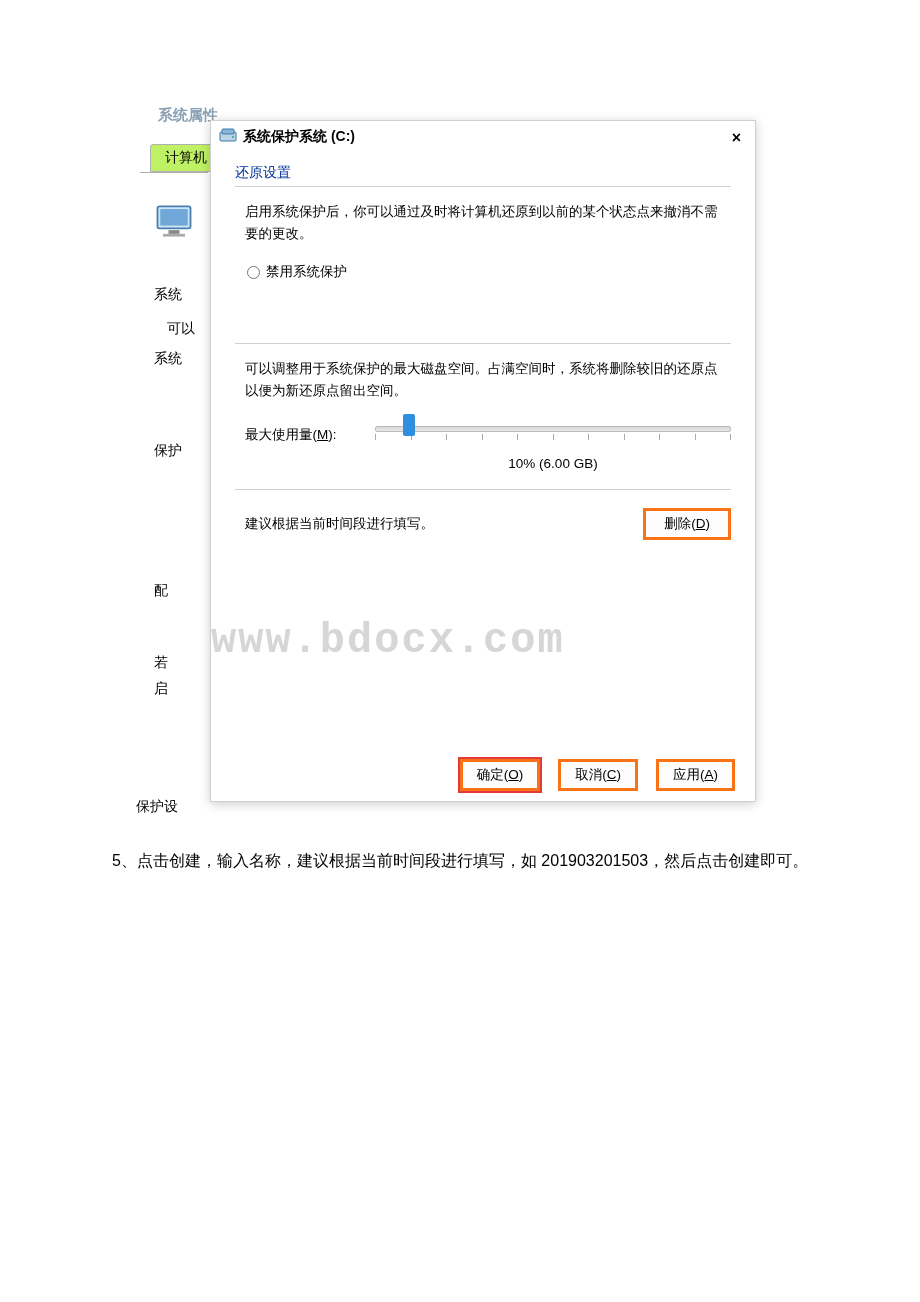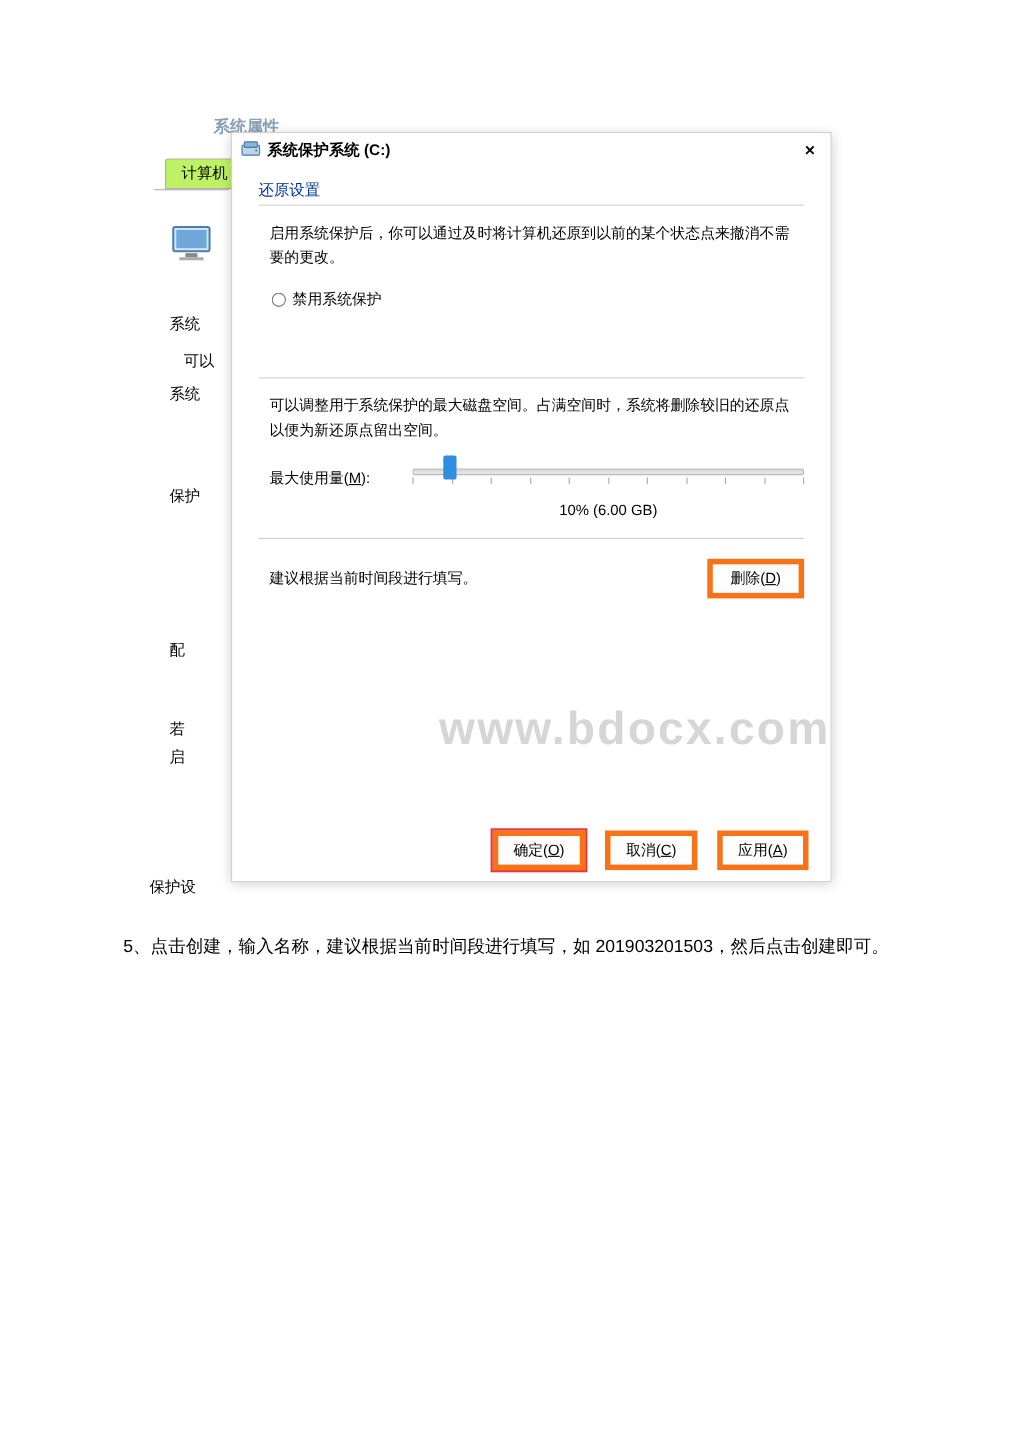--- a/index.html
+++ b/index.html
@@ -22,21 +22,20 @@
     position: relative;
     width: 614px;
   }
   .back-title {
     color: #8aa0b4;
     font-size: 15px;
     font-weight: bold;
     position: absolute;
     left: 18px;
     top: -2px;
-    margin-left: 36px;
   }
   .back-body {
     position: absolute;
     left: 0;
     top: 16px;
     width: 68px;
     color: #000;
   }
   .back-tab {
     border: 1px solid #b0b0b0;
@@ -216,46 +215,46 @@
   .slider-value-row {
     text-align: center;
     font-size: 13.5px;
     margin-left: 140px;
     margin-bottom: 18px;
   }
   .watermark {
     position: absolute;
     left: 0;
     right: 0;
-    top: 517px;
-    text-align: right;
+    top: 496px;
+    text-align: left;
     font-size: 42px;
     font-weight: bold;
     color: #d6d6d6;
     letter-spacing: 2px;
     pointer-events: none;
-    font-family: Liberation Sans, sans-serif;
+    font-family: Liberation Mono, monospace;
   }
   .delete-row {
     display: flex;
     align-items: center;
     padding-left: 10px;
     margin-top: 18px;
     margin-bottom: 30px;
   }
   .delete-label {
     flex: 1;
     font-size: 13.5px;
   }
   .win-button {
     min-width: 88px;
     padding: 4px 14px;
     font-size: 13.5px;
     background: #fdfdfd;
-    border: 5px solid #f97316;
+    border: 3px solid #f97316;
     cursor: pointer;
     font-family: inherit;
   }
   .dialog-footer {
     position: absolute;
     bottom: 10px;
     right: 20px;
     display: flex;
     gap: 18px;
   }

